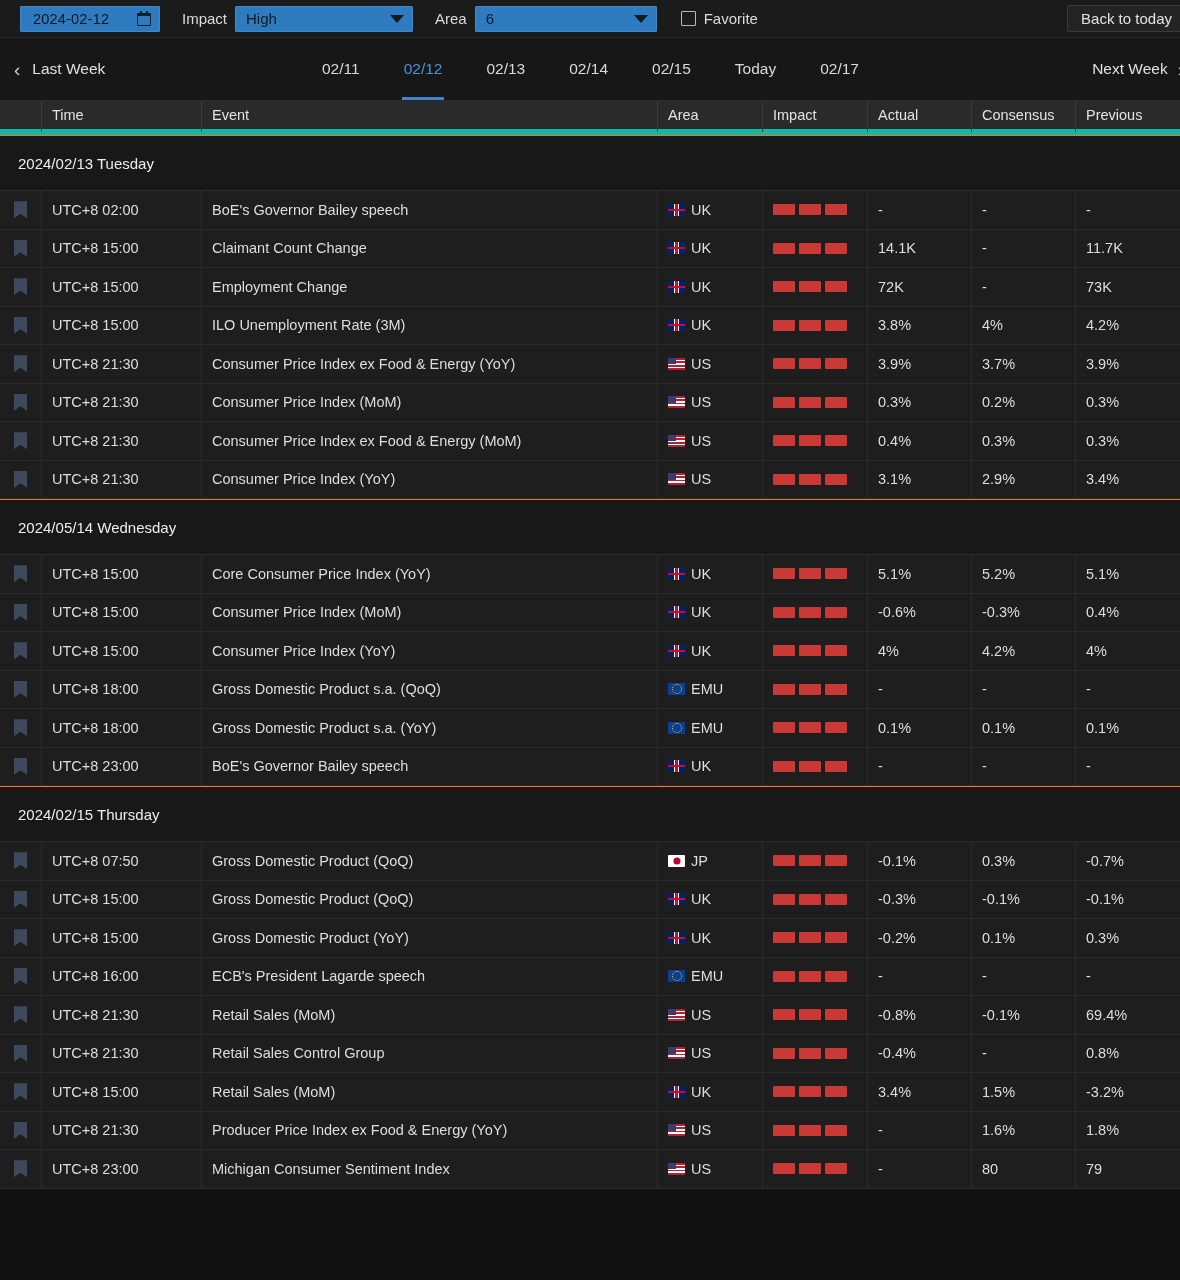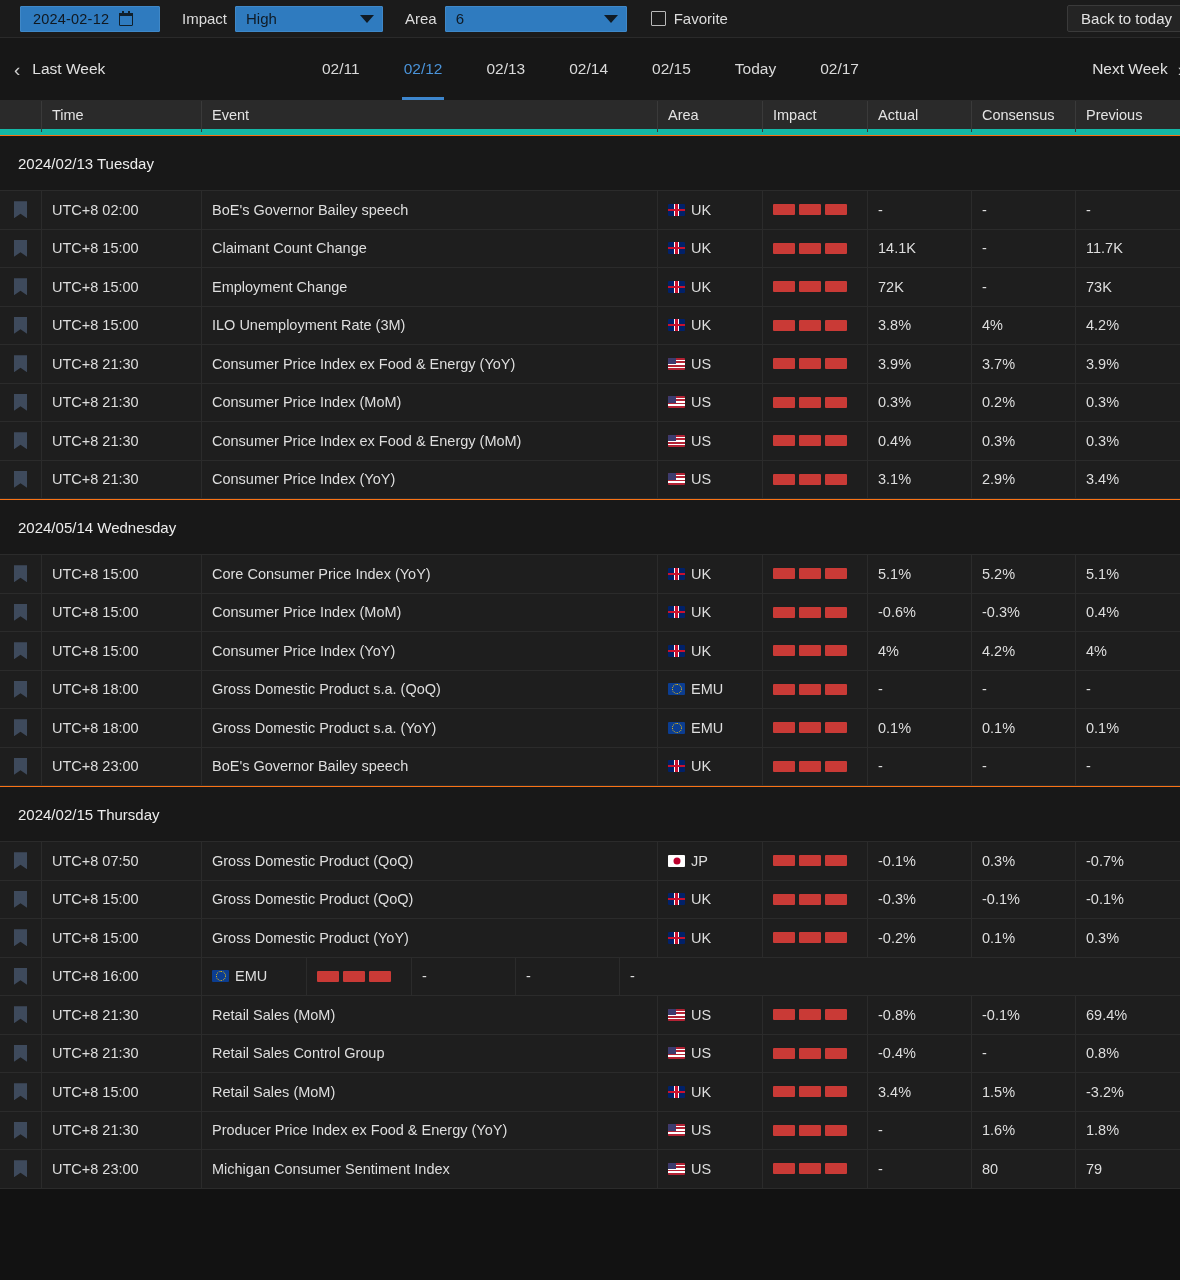--- a/index.html
+++ b/index.html
@@ -20,20 +20,21 @@
     align-items: center;
     padding: 0 0 0 20px;
     position: relative;
   }
   .date-picker {
     background: #2f7bbf;
     height: 26px;
     min-width: 140px;
     display: flex;
     align-items: center;
+    justify-content: space-between;
     padding: 0 8px 0 12px;
     color: #0f1b26;
     font-size: 14.5px;
     border: 1px solid #3f88c8;
     border-radius: 1px;
     cursor: pointer;
   }
   .date-picker .dp-text { letter-spacing: .2px; color:#101820; }
   .cal-icon { width: 14px; height: 15px; position: relative; margin-left: 10px; flex: none; }
   .cal-icon .body {
@@ -52,21 +53,21 @@
   .select {
     background: #2f7bbf;
     height: 26px;
     display: flex; align-items: center; justify-content: space-between;
     padding: 0 8px 0 10px;
     color: #0f1b26; font-size: 15px;
     border: 1px solid #3f88c8;
     border-radius: 1px;
     cursor: pointer;
   }
-  .select.impact { width: 148px; }
+  .select.impact { width: 178px; }
   .select.area { width: 182px; }
   .caret { width: 0; height: 0; border-left: 7px solid transparent; border-right: 7px solid transparent; border-top: 8px solid #101b25; margin-left: 8px; }
 
   .fav-wrap { display: flex; align-items: center; margin-left: 24px; cursor: pointer; }
   .checkbox { width: 15px; height: 15px; border: 1.6px solid #b9b9b9; background: transparent; border-radius: 1px; }
   .fav-label { font-size: 15px; margin-left: 8px; color: #dcdcdc; }
 
   .back-today {
     position: absolute; right: -6px; top: 5px;
     height: 27px; padding: 0 13px;
@@ -667,20 +668,21 @@
       </div>
       <div class="cell c-actual">-0.2%</div>
       <div class="cell c-cons">0.1%</div>
       <div class="cell c-prev">0.3%</div>
     </div>
     <div class="row">
       <div class="cell c-mark">
         <span class="bookmark"></span>
       </div>
       <div class="cell c-time">UTC+8 16:00</div>
+      <div class="cell c-event">ECB's President Lagarde speech</div>
       <div class="cell c-area">
         <span class="flagwrap">
           <span class="flag emu"></span>
           <span>EMU</span>
         </span>
       </div>
       <div class="cell c-impact">
         <span class="impact-bars">
           <span class="ibar"></span>
           <span class="ibar"></span>

